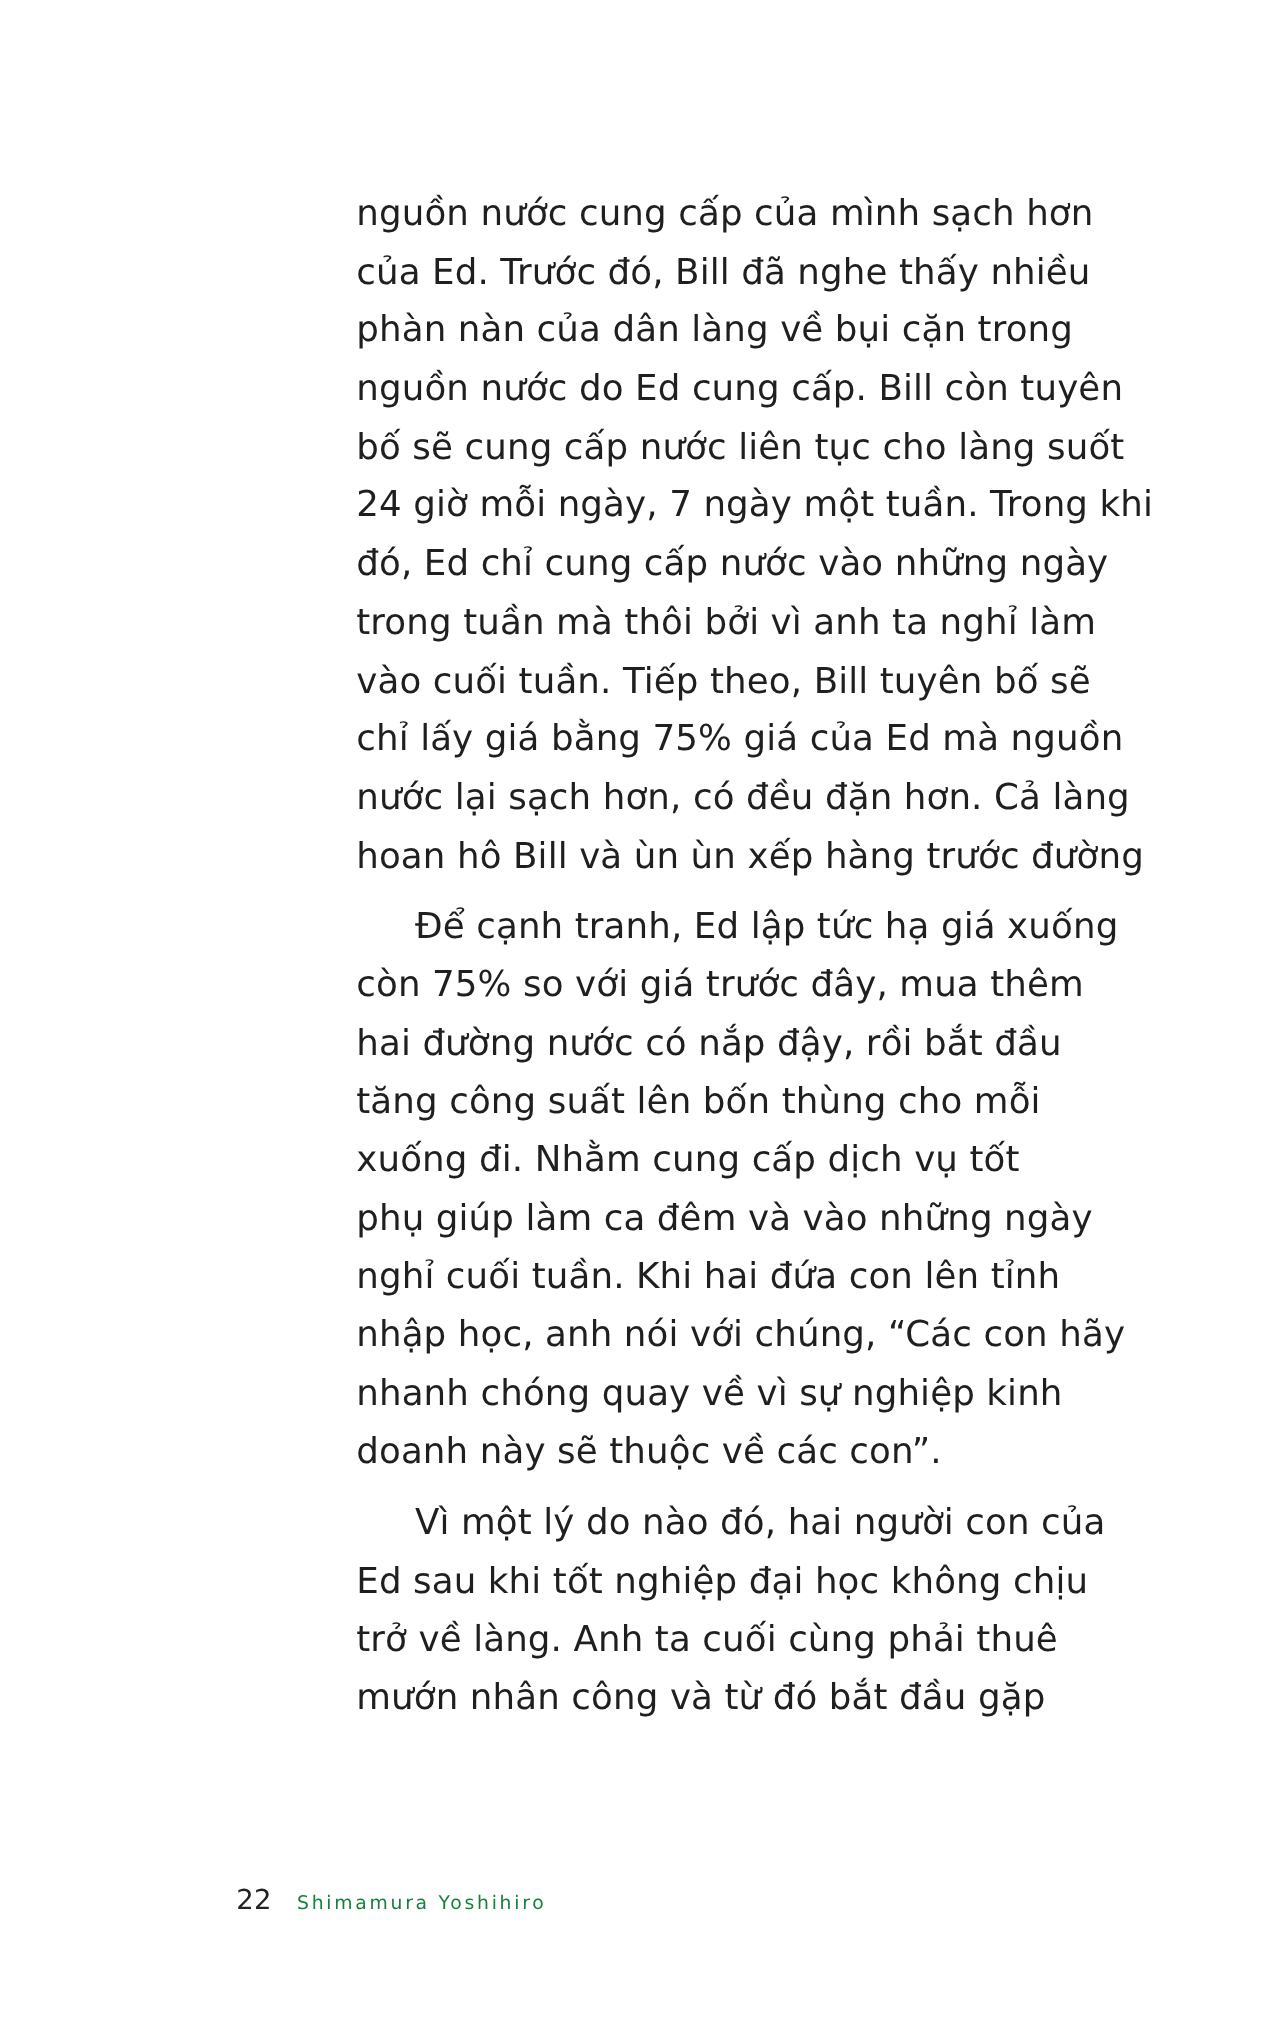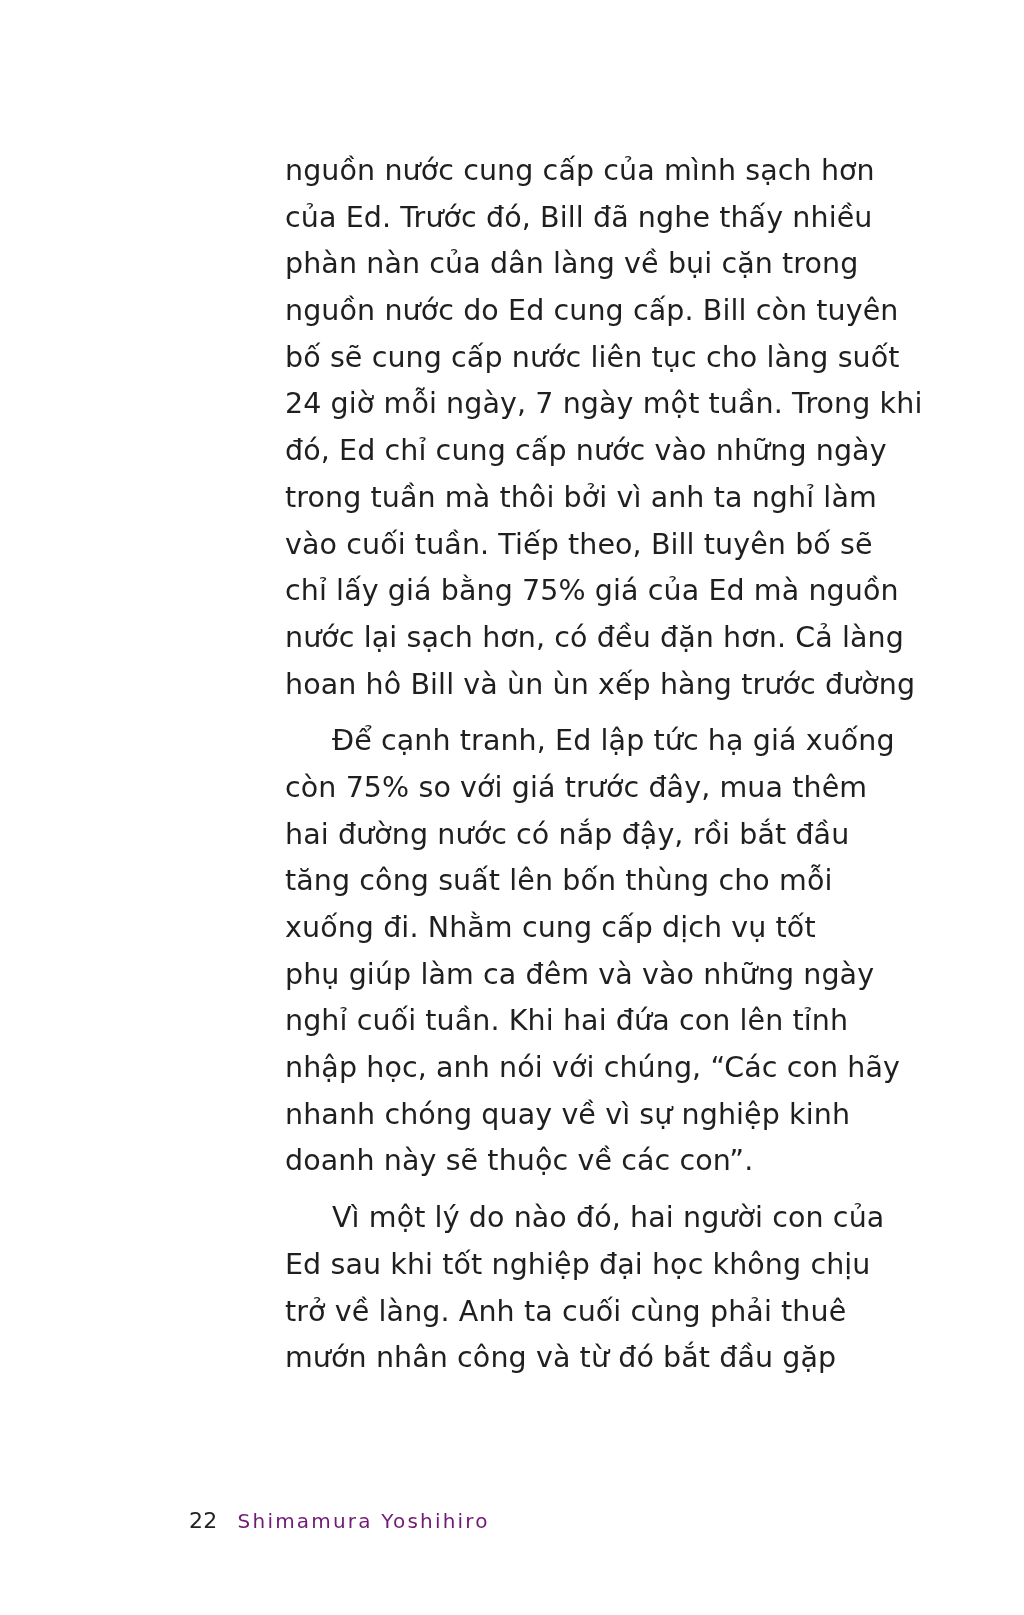--- a/index.html
+++ b/index.html
@@ -50,23 +50,23 @@
       align-items: baseline;
       color: #222222;
       margin-left: 48px;
     }
     .page-number {
       font-size: 22px;
       margin-right: 20px;
       letter-spacing: 0.3px;
     }
     .running-head {
-      font-size: 20px;
+      font-size: 15px;
       letter-spacing: 2.2px;
-      color: #701a75;
+      color: #15803d;
     }
   </style>
 </head>
 <body>
 
 <div class="page">
   <div class="body-text">
 
     <div>
       <span class="line">nguồn nước cung cấp của mình sạch hơn</span>

